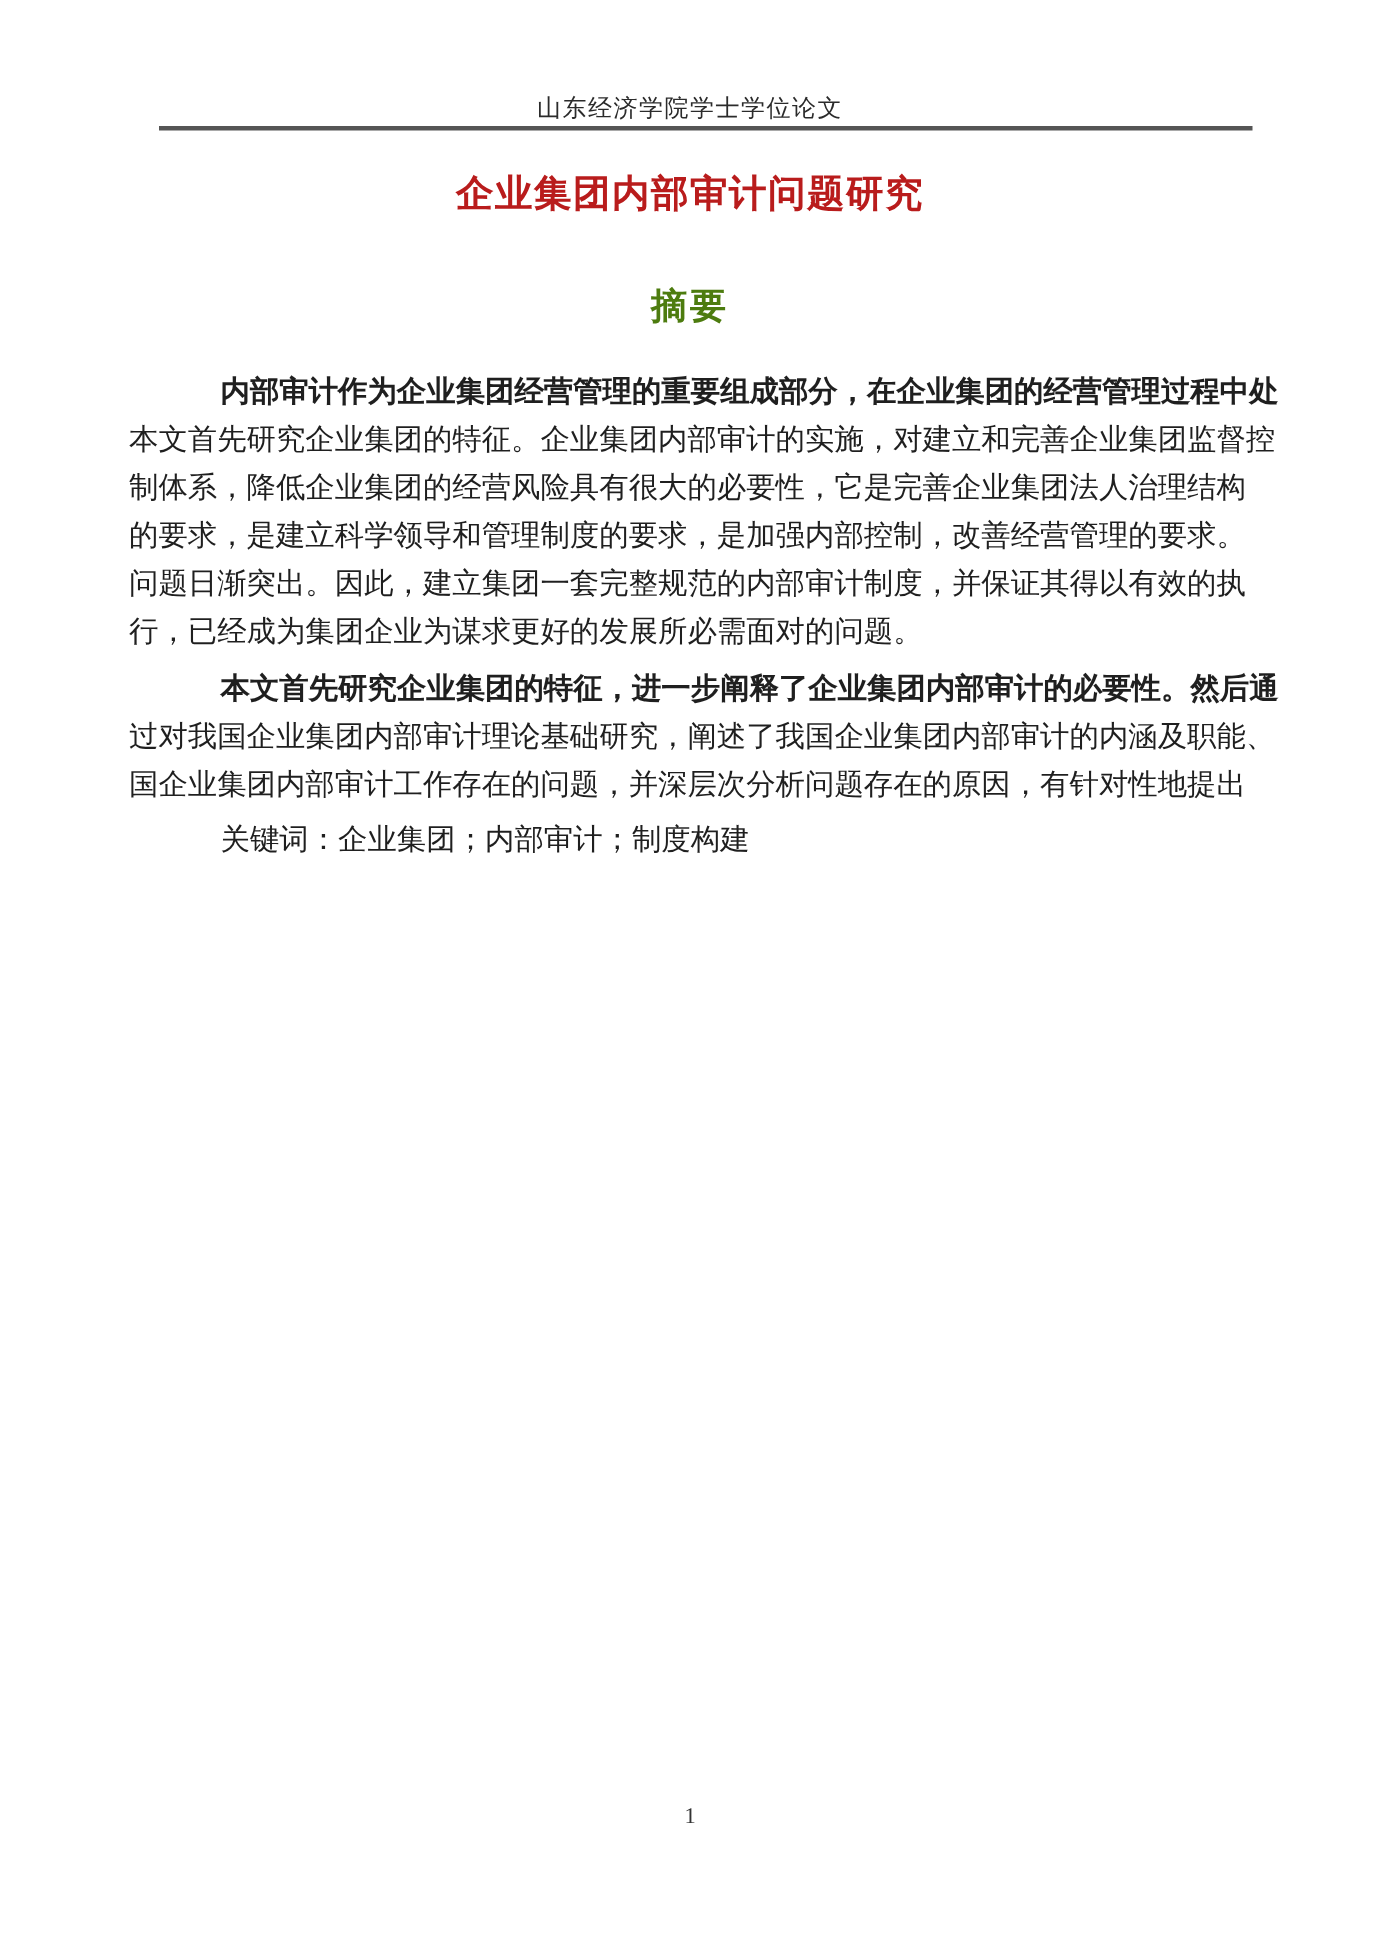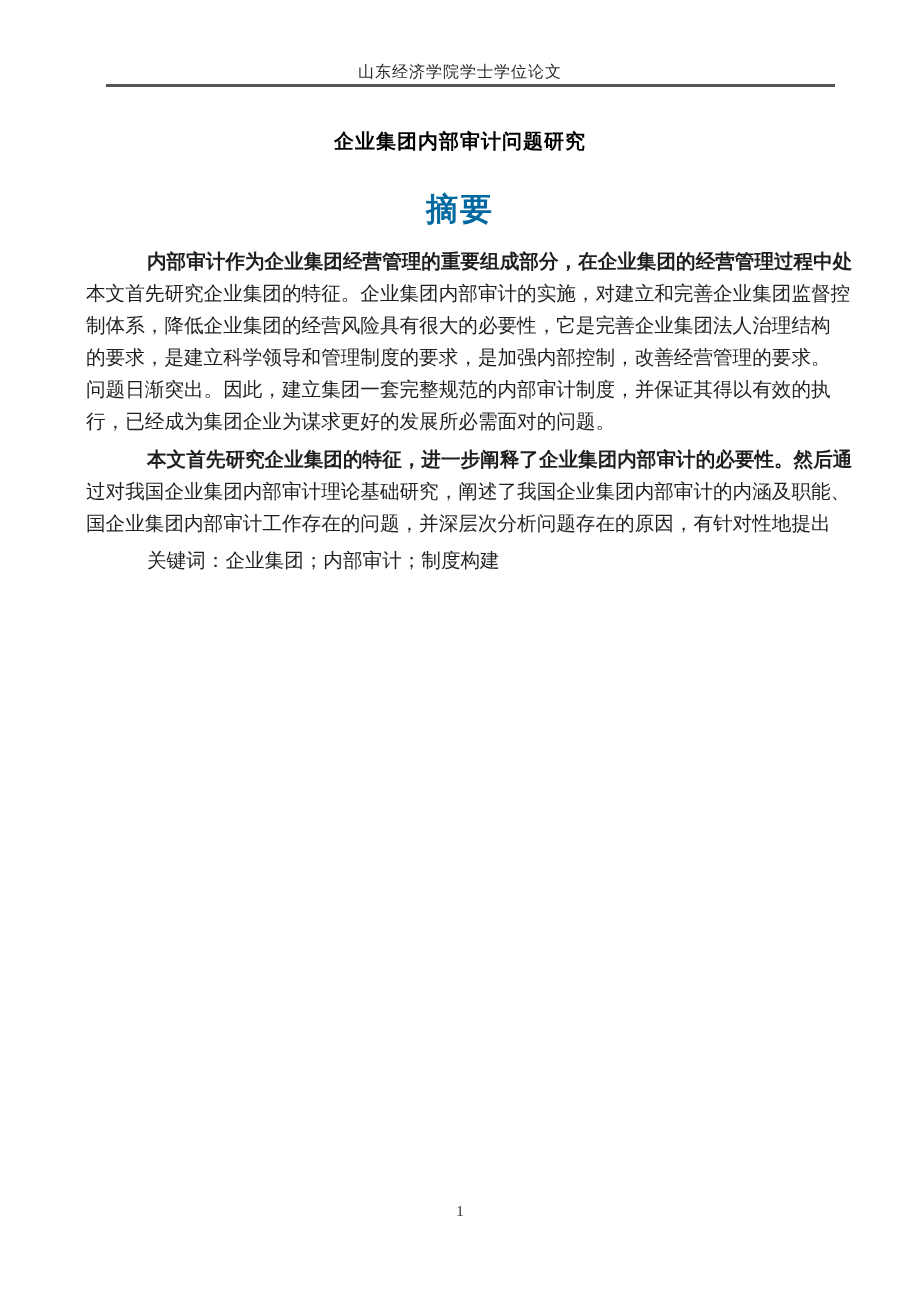--- a/index.html
+++ b/index.html
@@ -30,43 +30,43 @@
   .header-rule {
     position: absolute;
     top: 84px;
     left: 106px;
     width: 729px;
     height: 3px;
     background: #555555;
   }
   .doc-title {
     position: absolute;
-    top: 128px;
+    top: 112px;
     left: 0;
     width: 100%;
     margin: 0;
     text-align: center;
     font-family: "Liberation Sans", "DejaVu Sans", sans-serif;
-    font-size: 20px;
+    font-size: 25px;
     font-weight: 700;
     letter-spacing: 1px;
-    color: #000000;
+    color: #b91c1c;
   }
   .abstract-heading {
     position: absolute;
     top: 188px;
     left: 0;
     width: 100%;
     margin: 0;
     text-align: center;
     font-family: Liberation Sans, sans-serif;
-    font-size: 32px;
+    font-size: 24px;
     font-weight: 700;
     letter-spacing: 2px;
-    color: #0369a1;
+    color: #4d7c0f;
   }
   .abstract-body {
     position: absolute;
     top: 246px;
     left: 86px;
     width: 748px;
     font-size: 19.6px;
     color: #1f1f1f;
   }
   .para { margin: 0; }

